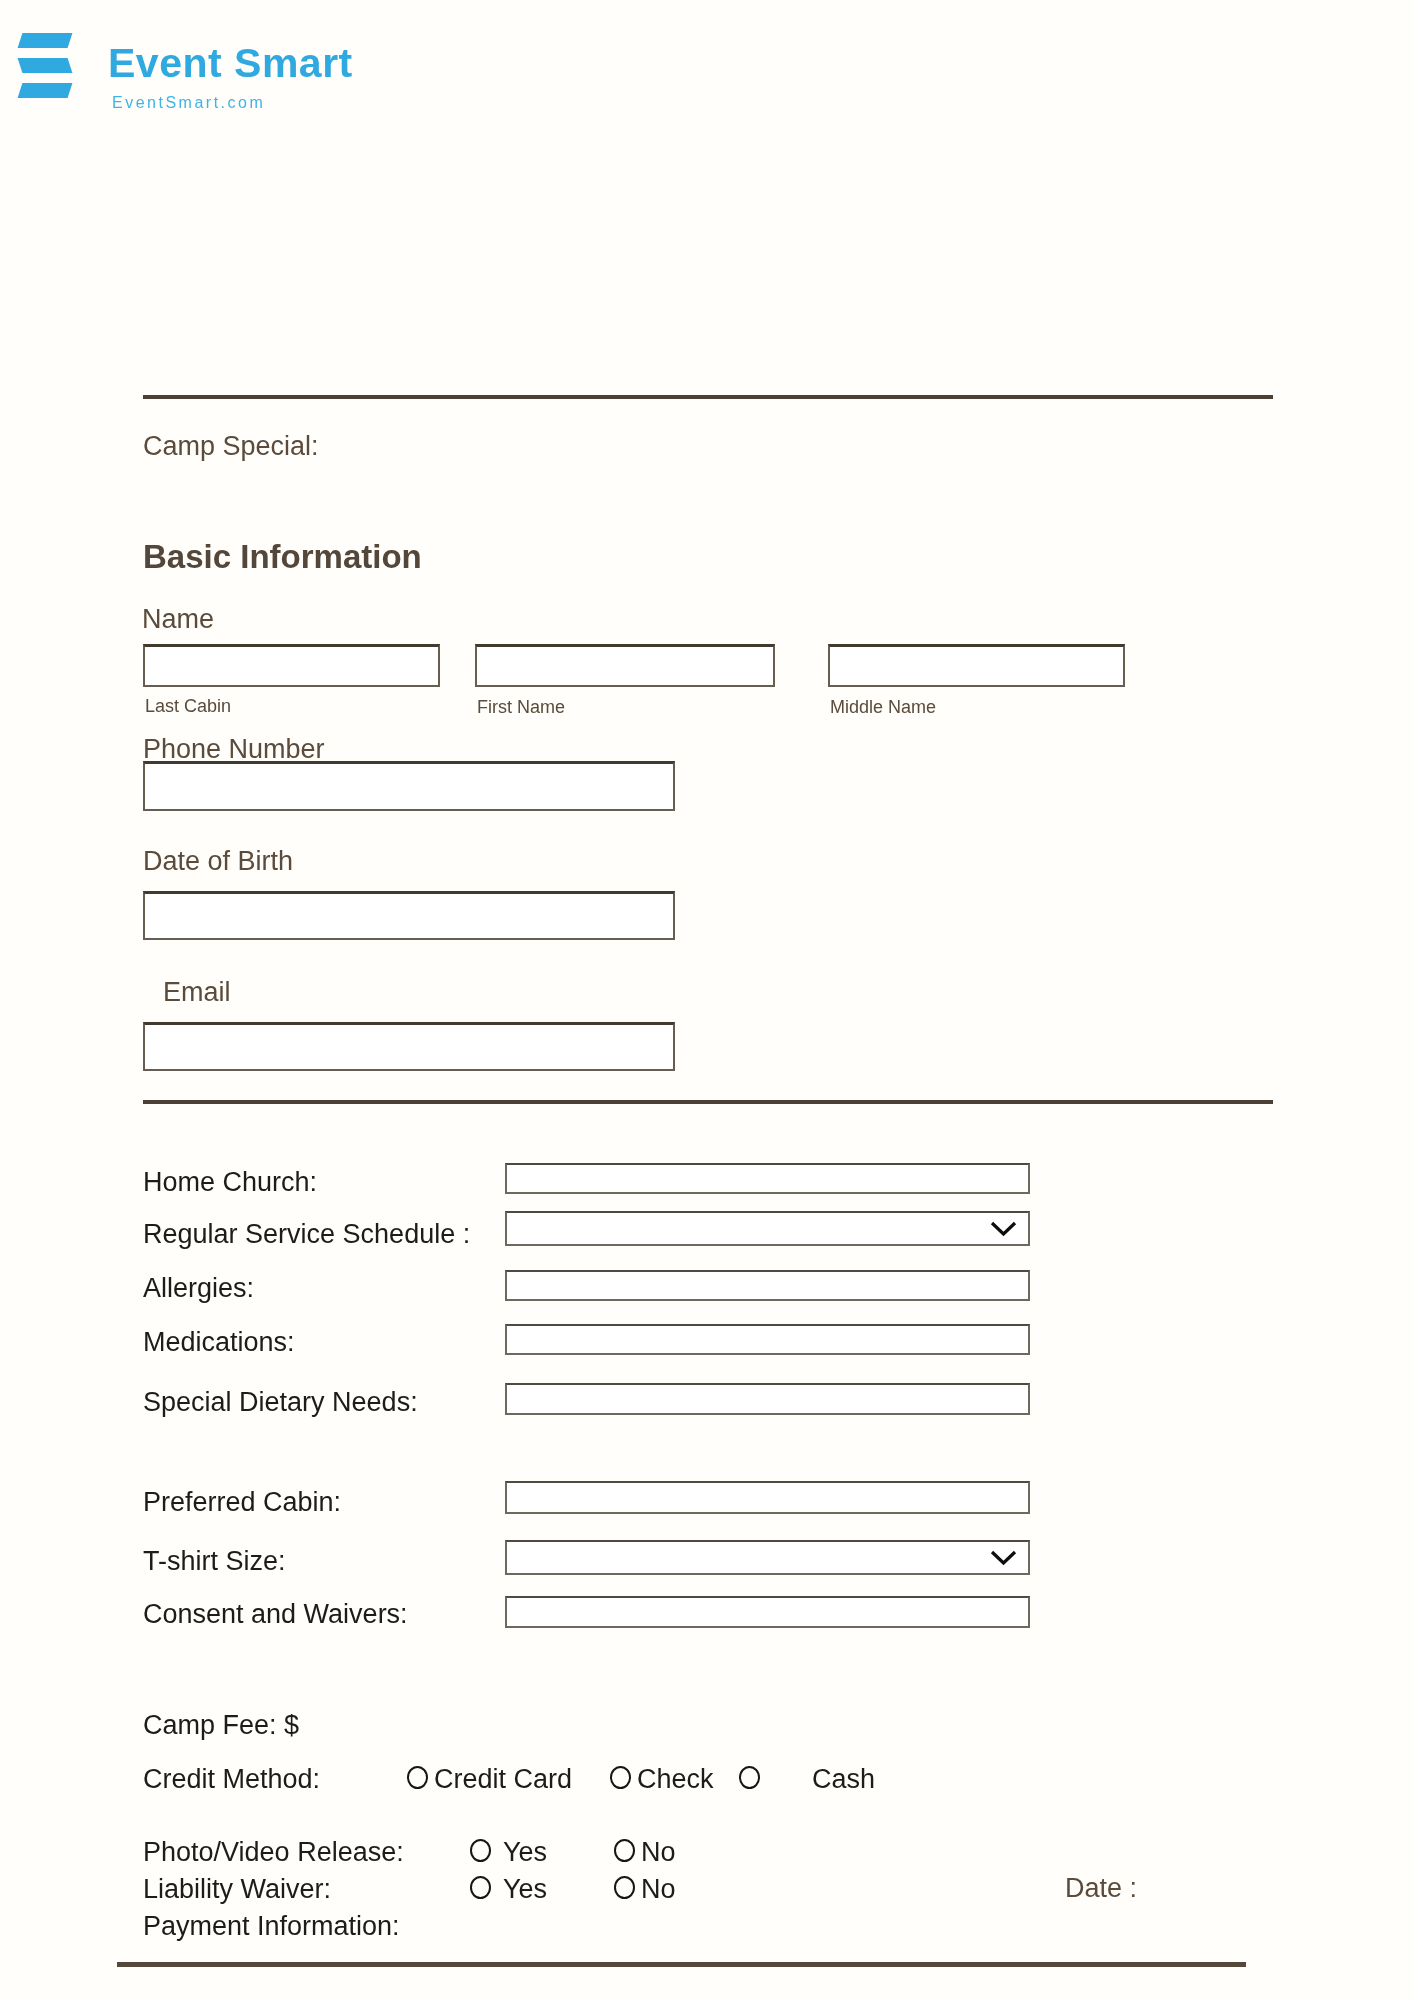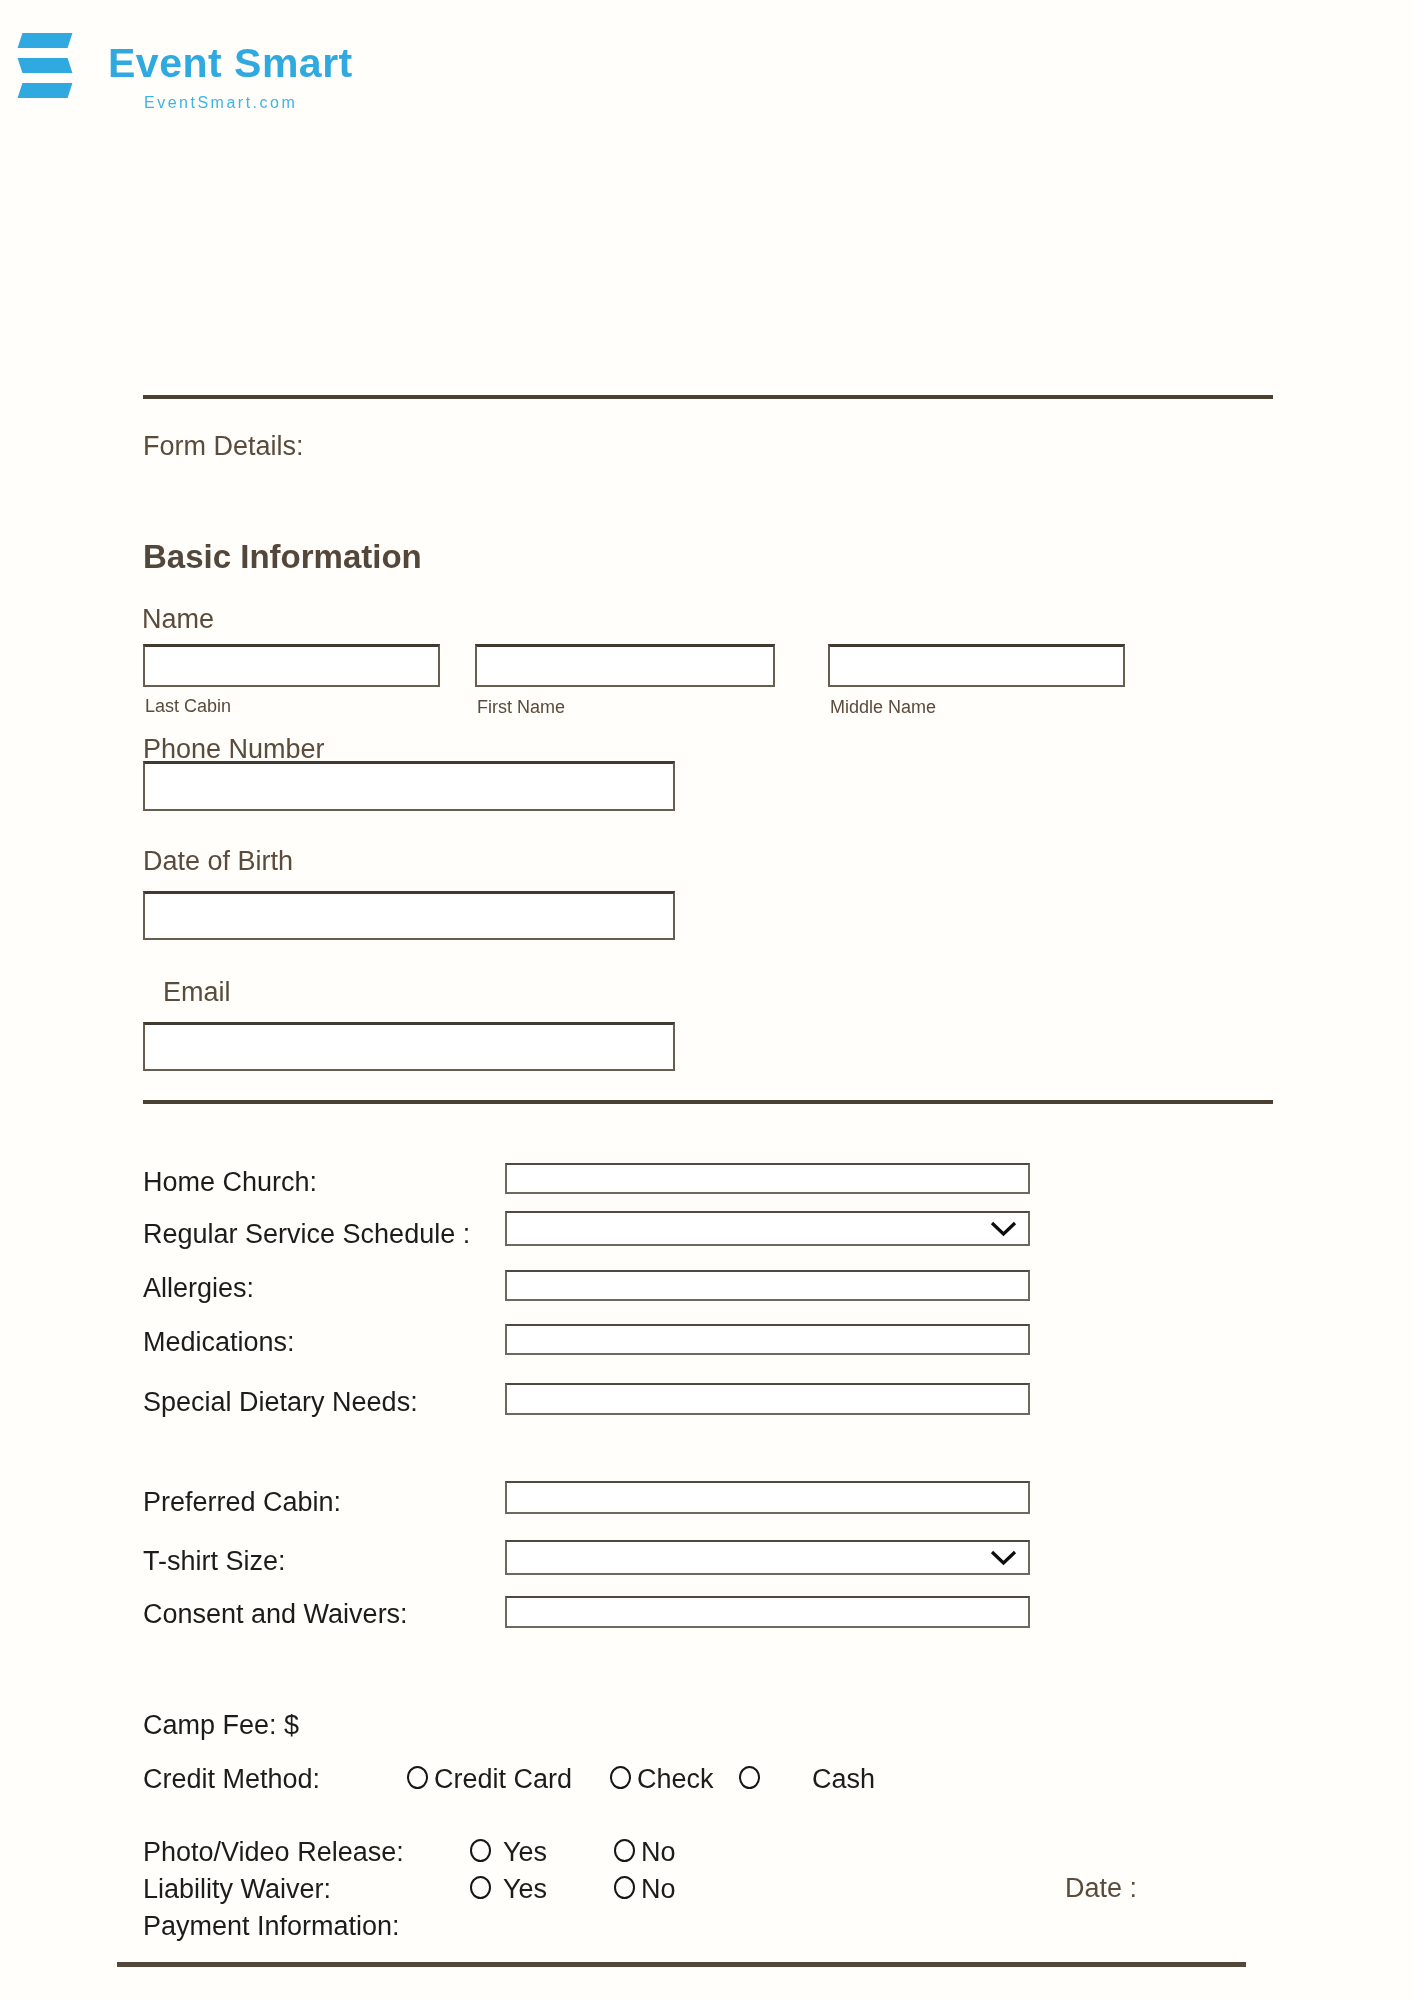--- a/index.html
+++ b/index.html
@@ -5,21 +5,21 @@
   html,body { margin:0; padding:0; background:#f2f2f0; }
   .page {
     position:relative; width:1414px; height:2000px; margin:0 auto;
     background:#fffefa; font-family:"Liberation Sans", sans-serif;
     overflow:hidden;
   }
 
   
   .logo-bar { position:absolute; left:20px; width:50px; height:15px; background:#2fa9df; }
   .brand-name { position:absolute; left:108px; top:40px; font-size:41px; font-weight:700; color:#2fa9df; letter-spacing:0.5px; }
-  .brand-url  { position:absolute; left:112px; top:94px; font-size:16px; font-weight:500; color:#3db4e4; letter-spacing:2.5px;margin-left:32px; }
+  .brand-url  { position:absolute; left:112px; top:94px; font-size:16px; font-weight:500; color:#3db4e4; letter-spacing:2.5px; }
 
   
   .big-title {
     position:absolute; left:140px; top:132px;
     font-family:"DejaVu Serif", serif; font-weight:700;
     font-size:90px; line-height:104px; letter-spacing:1px;
     color:#fffdf8;
     -webkit-text-stroke:3.5px #181512;
     text-shadow:8px 10px 0 #f5b9b8;
   }
@@ -71,21 +71,21 @@
     <span class="logo-bar" style="top:83px; transform:skewX(-18deg);"></span>
     <div class="brand-name">Event Smart</div>
     <div class="brand-url">EventSmart.com</div>
   </div>
 
   <div class="big-title">
   </div>
 
   <div class="rule" style="left:143px; top:395px; width:1130px; height:4px;"></div>
 
-  <div class="lbl brown" style="left:143px; top:430px;">Form Details:</div>
+  <div class="lbl brown" style="left:143px; top:430px;">Camp Special:</div>
 
   <div class="heading" style="left:143px; top:538px;">Basic Information</div>
 
   <div class="lbl brown" style="left:142px; top:603px;">Name</div>
 
   <input type="text" class="box" style="left: 143px; top: 644px; width: 297px; height: 43px;">
   <input type="text" class="box" style="left: 475px; top: 644px; width: 300px; height: 43px;">
   <input type="text" class="box" style="left: 828px; top: 644px; width: 297px; height: 43px;">
 
   <div class="lbl-sm" style="left:145px; top:695px;">Last Cabin</div>

